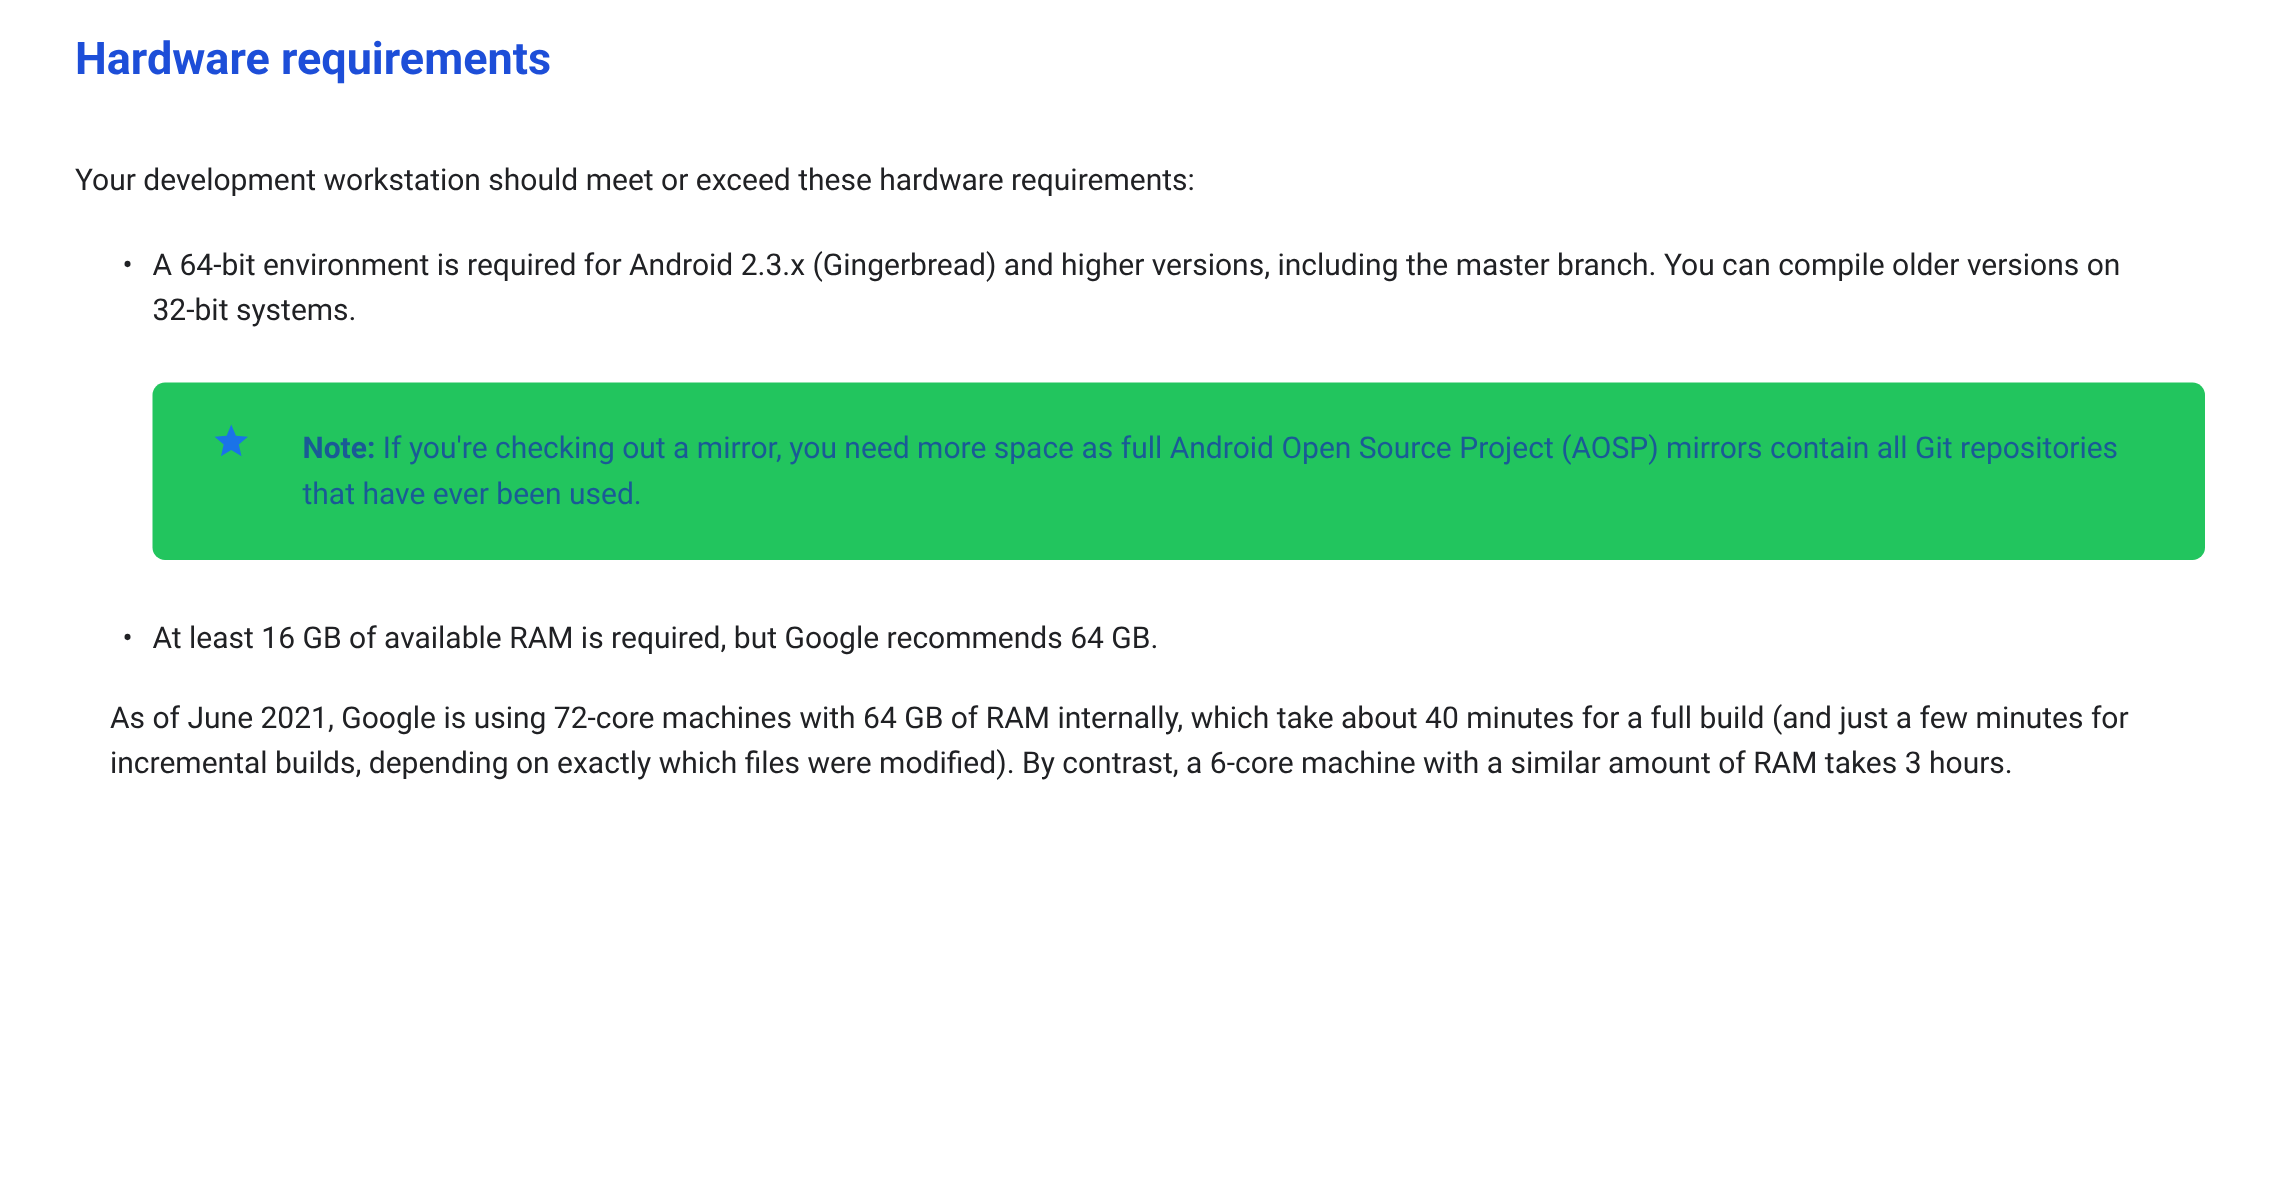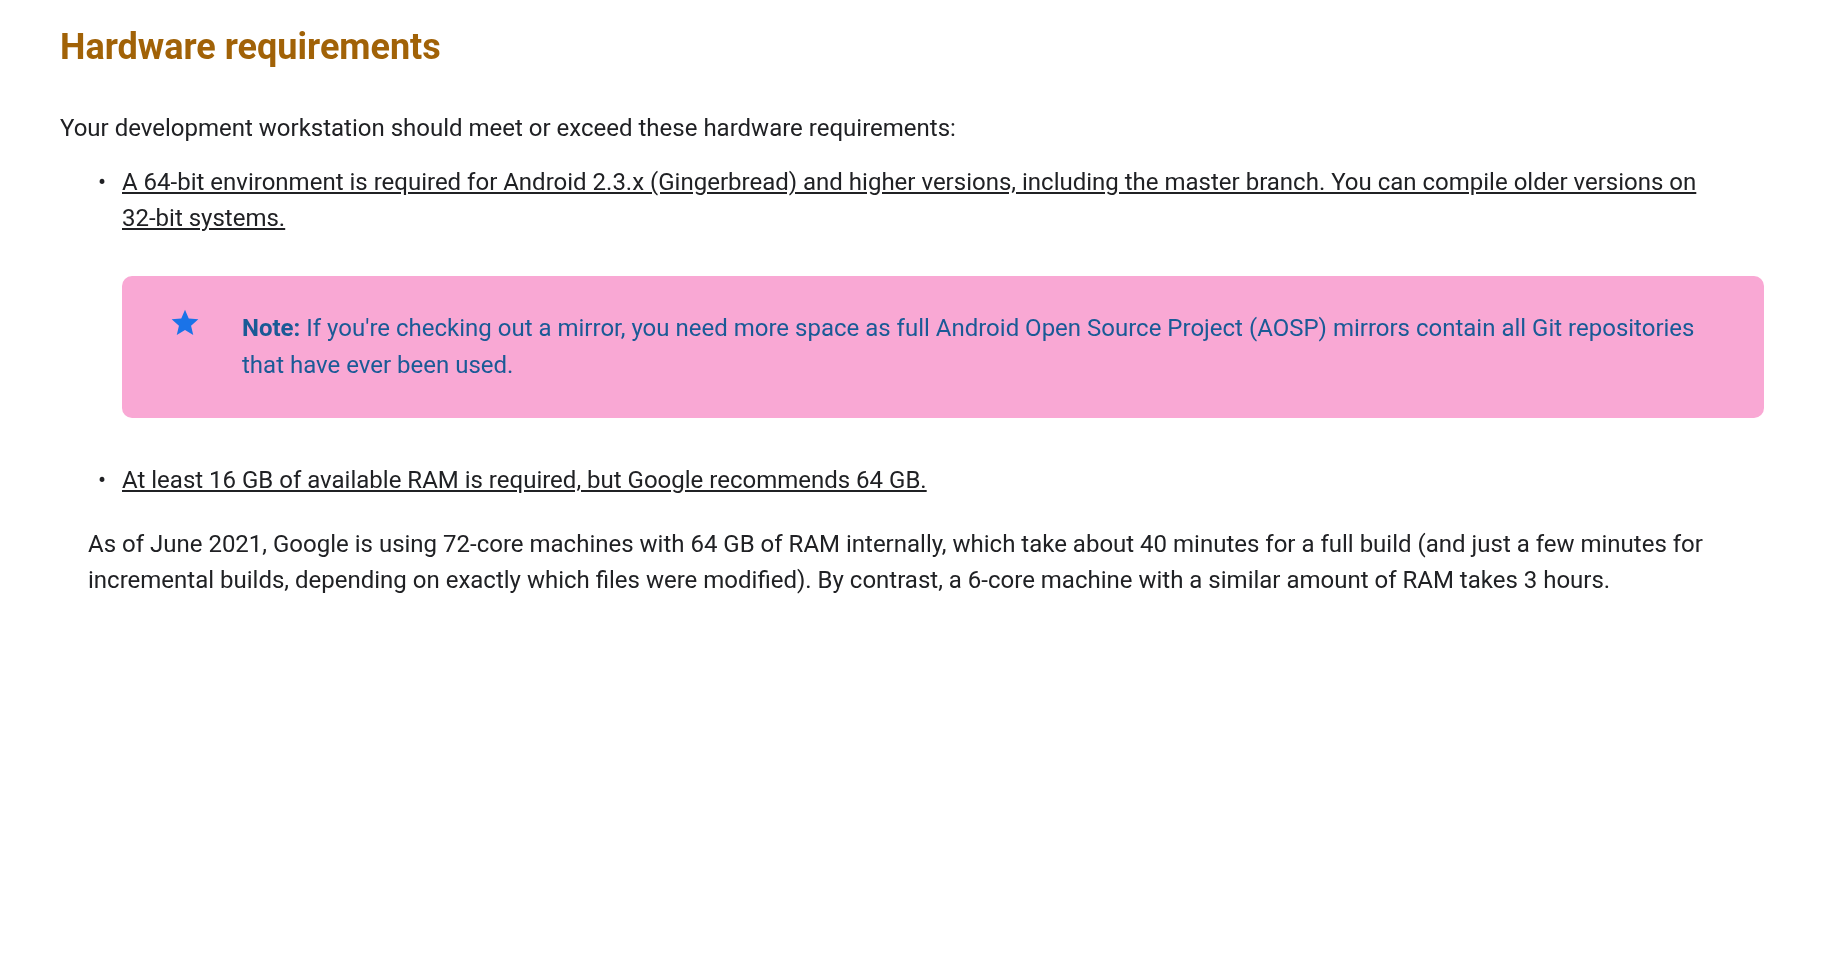--- a/index.html
+++ b/index.html
@@ -12,47 +12,46 @@
       background: #ffffff;
       color: #202124;
       padding: 20px 60px 60px 60px;
       width: 1824px;
       font-size: 24px;
       line-height: 1.5;
     }
     h2 {
       font-size: 36px;
       font-weight: 700;
-      color: #a16207;
-      margin-bottom: 36px;
+      color: #1d4ed8;
+      margin-bottom: 52px;
     }
     p.intro {
-      margin-bottom: 18px;
+      margin-bottom: 32px;
     }
     ul {
       list-style: none;
       padding-left: 62px;
       margin-bottom: 28px;
     }
     ul li {
       position: relative;
       margin-bottom: 28px;
       padding-right: 40px;
-      text-decoration: underline;
     }
     ul li::before {
       content: "•";
       position: absolute;
       left: -24px;
       top: 0;
       font-size: 24px;
       color: #202124;
     }
     .note-box {
-      background: #f9a8d4;
+      background: #22c55e;
       border-radius: 10px;
       margin: 40px 0 44px 62px;
       padding: 34px 40px 34px 120px;
       position: relative;
       color: #1a5a96;
       line-height: 1.55;
     }
     .note-star {
       position: absolute;
       left: 46px;

